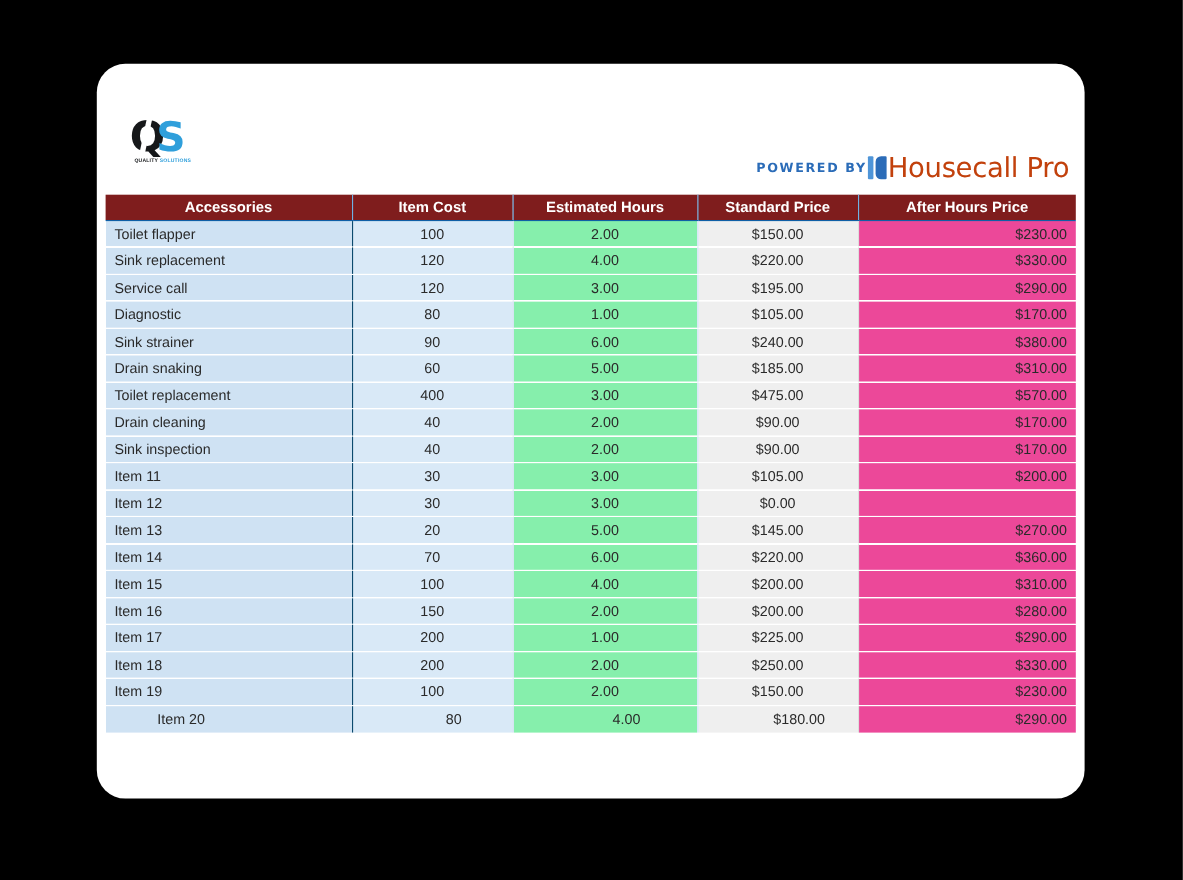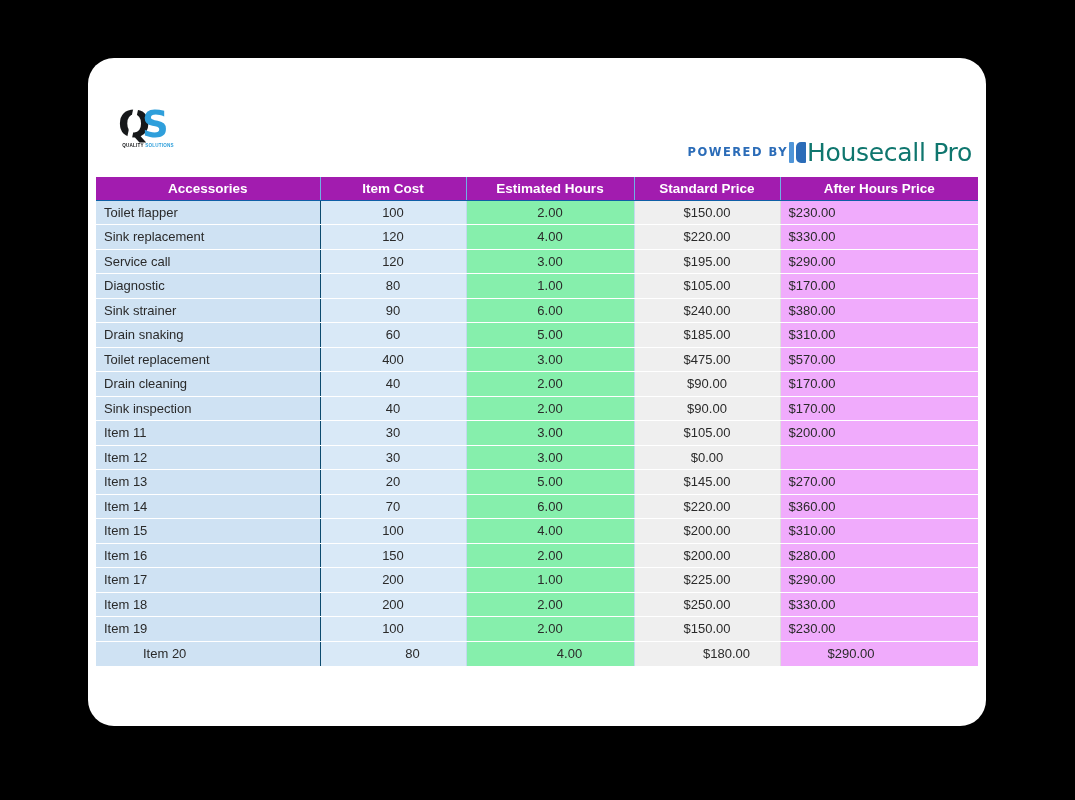--- a/index.html
+++ b/index.html
@@ -111,21 +111,21 @@
   }
   #hcp .hcp-icon .door {
     position: absolute; left: 7px; top: 1px;
     width: 10px; height: 21px;
     background: #2b6cb8;
     border-radius: 5px 1px 1px 5px;
   }
   #hcp .hcp-name {
     font-size: 25px;
     font-weight: 400;
-    color: #0f766e;
+    color: #c2410c;
     font-family: "DejaVu Sans", sans-serif;
     letter-spacing: -0.3px;
     white-space: nowrap;
   }
 
   
   #table-wrap {
     position: absolute;
     left: 8px; top: 119px;
     width: 882px;
@@ -136,21 +136,21 @@
     table-layout: fixed;
     font-family: "Liberation Sans", sans-serif;
   }
   table.pricebook col.c0 { width: 224px; }
   table.pricebook col.c1 { width: 146px; }
   table.pricebook col.c2 { width: 168px; }
   table.pricebook col.c3 { width: 146px; }
   table.pricebook col.c4 { width: 198px; }
 
   table.pricebook thead th {
-    background: #a21caf;
+    background: #7f1d1d;
     color: #ffffff;
     font-size: 13.5px;
     font-weight: 700;
     text-align: center;
     height: 23px;
     padding: 0 19px;
     border-right: 1px solid #6fb2e4;
     border-bottom: 1px solid #0f5fa6;
     white-space: nowrap;
   }
@@ -164,21 +164,21 @@
     border-bottom: 1px solid #ffffff;
     white-space: nowrap;
     overflow: hidden;
   }
   table.pricebook tbody tr:last-child td { border-bottom: none; padding-left: 47px; }
 
   td.col-name  { background: #cfe2f3; text-align: left;  border-right: 1px solid #0c4a6e; }
   td.col-cost  { background: #d9e9f7; text-align: center; border-right: 1px solid #c3daee; }
   td.col-hours { background: #86efac; text-align: center; border-right: 1px solid #c3daee; margin-left: 48px; }
   td.col-std   { background: #efefef; text-align: center; border-right: 1px solid #dddddd; }
-  td.col-after { background: #f0abfc; text-align: left; }
+  td.col-after { background: #ec4899; text-align: right; }
 
   td.col-std, td.col-after { border-bottom: 1px solid #e2e2e2; }
 </style>
 </head>
 <body>
 
 <div id="stage">
 
   <div id="card">
 

